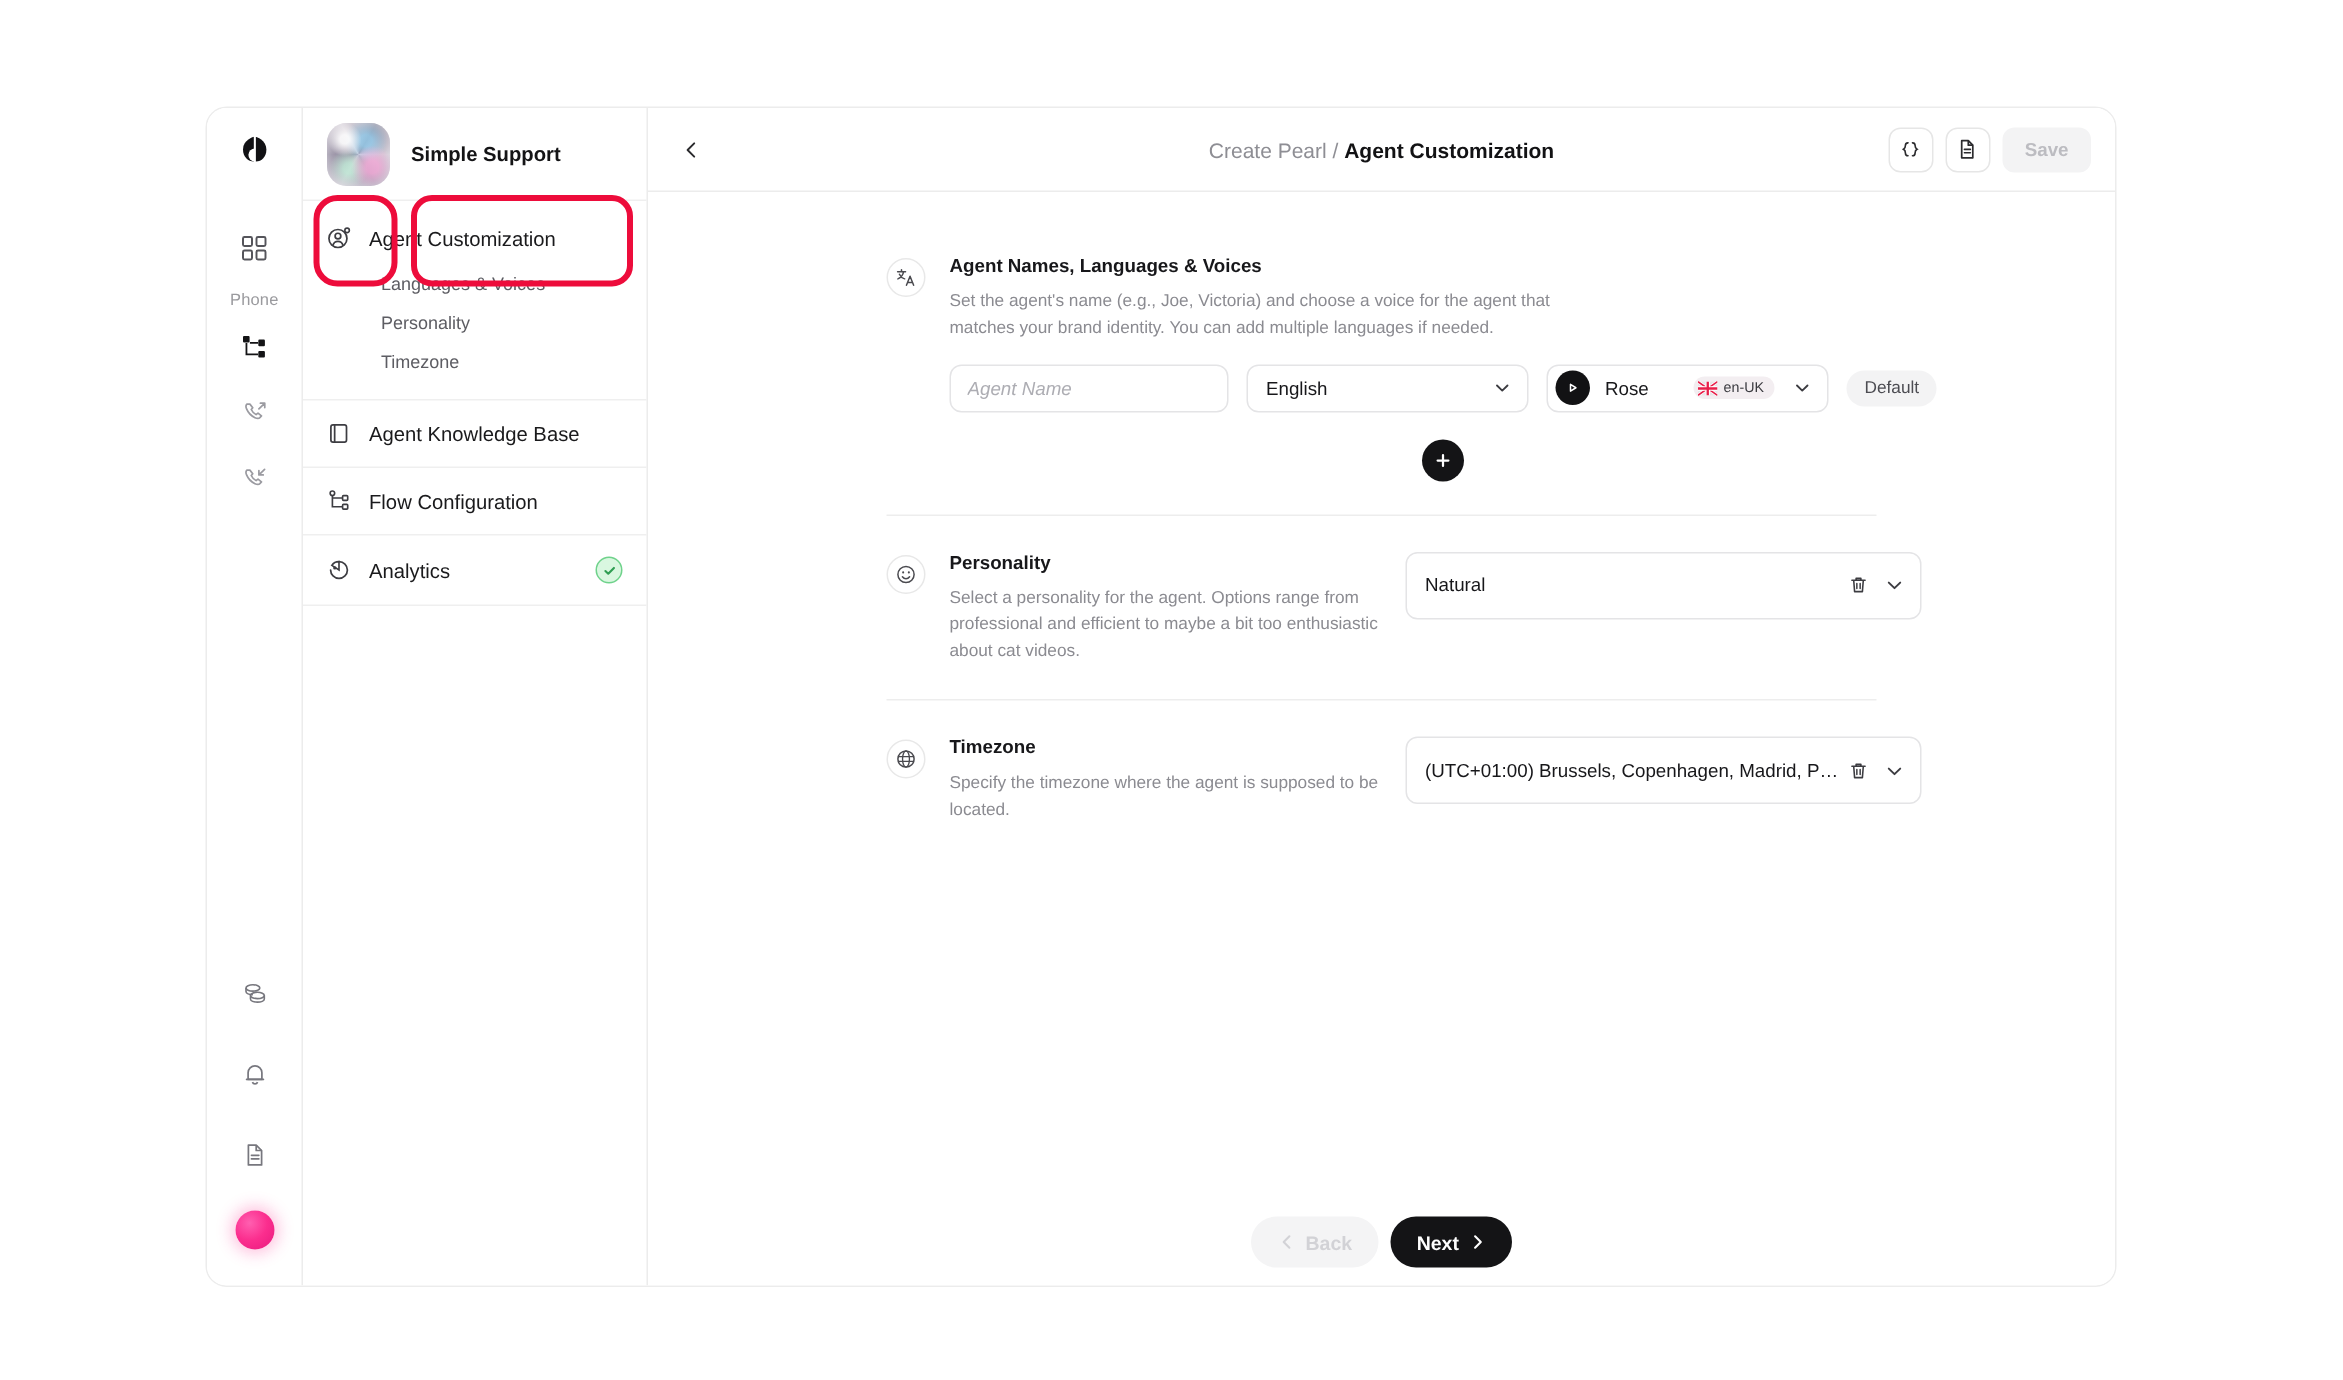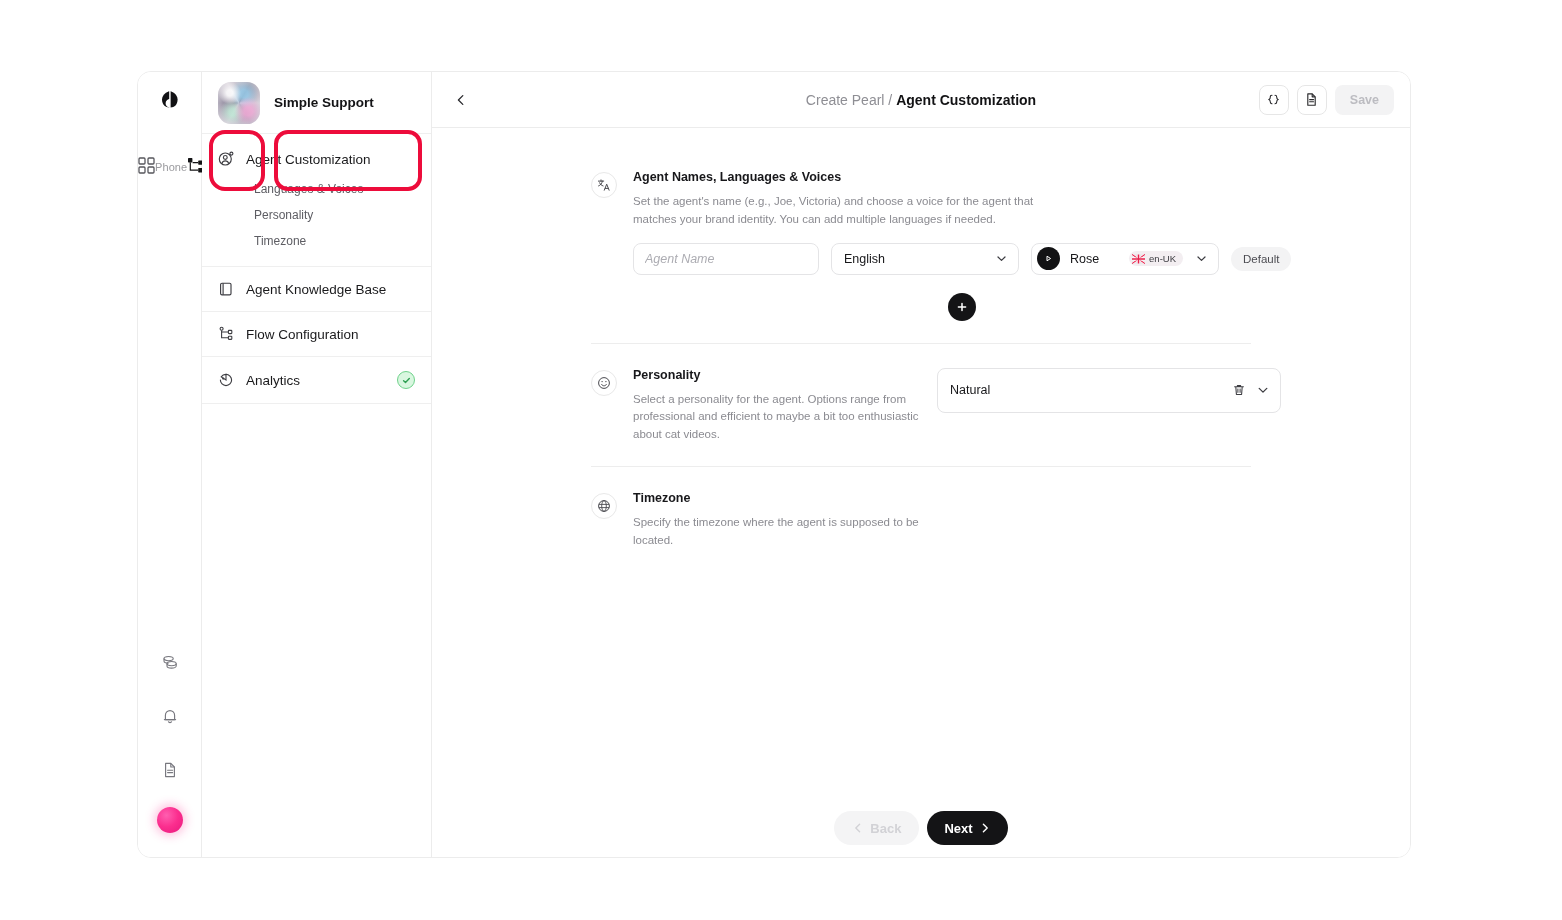--- a/index.html
+++ b/index.html
@@ -30,21 +30,21 @@
     flex-direction: column;
     align-items: center;
     flex: 0 0 64px;
     background: #fff;
   }
   .rail-logo {
     height: 56px;
     display: flex; align-items: center; justify-content: center;
     width: 100%;
   }
-  .rail-top { margin-top: 20px; width: 100%; display: flex; flex-direction: row; align-items: center; }
+  .rail-top { margin-top: 20px; width: 100%; display: flex; flex-direction: column; align-items: center; }
   .rail-btn {
     width: 38px; height: 34px;
     display: flex; align-items: center; justify-content: center;
     margin-bottom: 10px;
     border-radius: 8px;
     cursor: pointer;
   }
   .rail-label {
     font-size: 11px;
     color: #9a9a9e;
@@ -575,20 +575,36 @@
             <svg width="14" height="14" viewBox="0 0 14 14">
               <circle cx="7" cy="7" r="5.4" fill="none" stroke="#4a4a4f" stroke-width="1"></circle>
               <ellipse cx="7" cy="7" rx="2.3" ry="5.4" fill="none" stroke="#4a4a4f" stroke-width=".9"></ellipse>
               <path d="M2 5.4h10M2 8.6h10" stroke="#4a4a4f" stroke-width=".9"></path>
             </svg>
           </div>
           <div class="sec-left">
             <div class="sec-title">Timezone</div>
             <div class="sec-desc">Specify the timezone where the agent is supposed to be located.</div>
           </div>
+          <div class="sec-right">
+            <div class="wide-select">
+              <span class="val">(UTC+01:00) Brussels, Copenhagen, Madrid, Paris</span>
+              <span class="trash">
+                <svg width="14" height="14" viewBox="0 0 14 14">
+                  <path d="M2.6 3.8h8.8M5.4 3.8V2.6h3.2v1.2M3.8 3.8l.6 7.6h5.2l.6-7.6" fill="none" stroke="#3c3c41" stroke-width="1.05" stroke-linecap="round" stroke-linejoin="round"></path>
+                  <path d="M5.9 6v3.4M8.1 6v3.4" stroke="#3c3c41" stroke-width="1" stroke-linecap="round"></path>
+                </svg>
+              </span>
+              <span class="chev">
+                <svg width="14" height="14" viewBox="0 0 14 14">
+                  <path d="M3.2 5.4 L7 9.1 L10.8 5.4" fill="none" stroke="#3c3c41" stroke-width="1.3" stroke-linecap="round" stroke-linejoin="round"></path>
+                </svg>
+              </span>
+            </div>
+          </div>
         </div>
 
       </div>
 
       <div class="footer-nav">
         <div class="btn-back">
           <svg width="12" height="12" viewBox="0 0 12 12">
             <path d="M7.6 2.2 L3.8 6 L7.6 9.8" fill="none" stroke="#d2d2d6" stroke-width="1.4" stroke-linecap="round" stroke-linejoin="round"></path>
           </svg>
           <span>Back</span>

